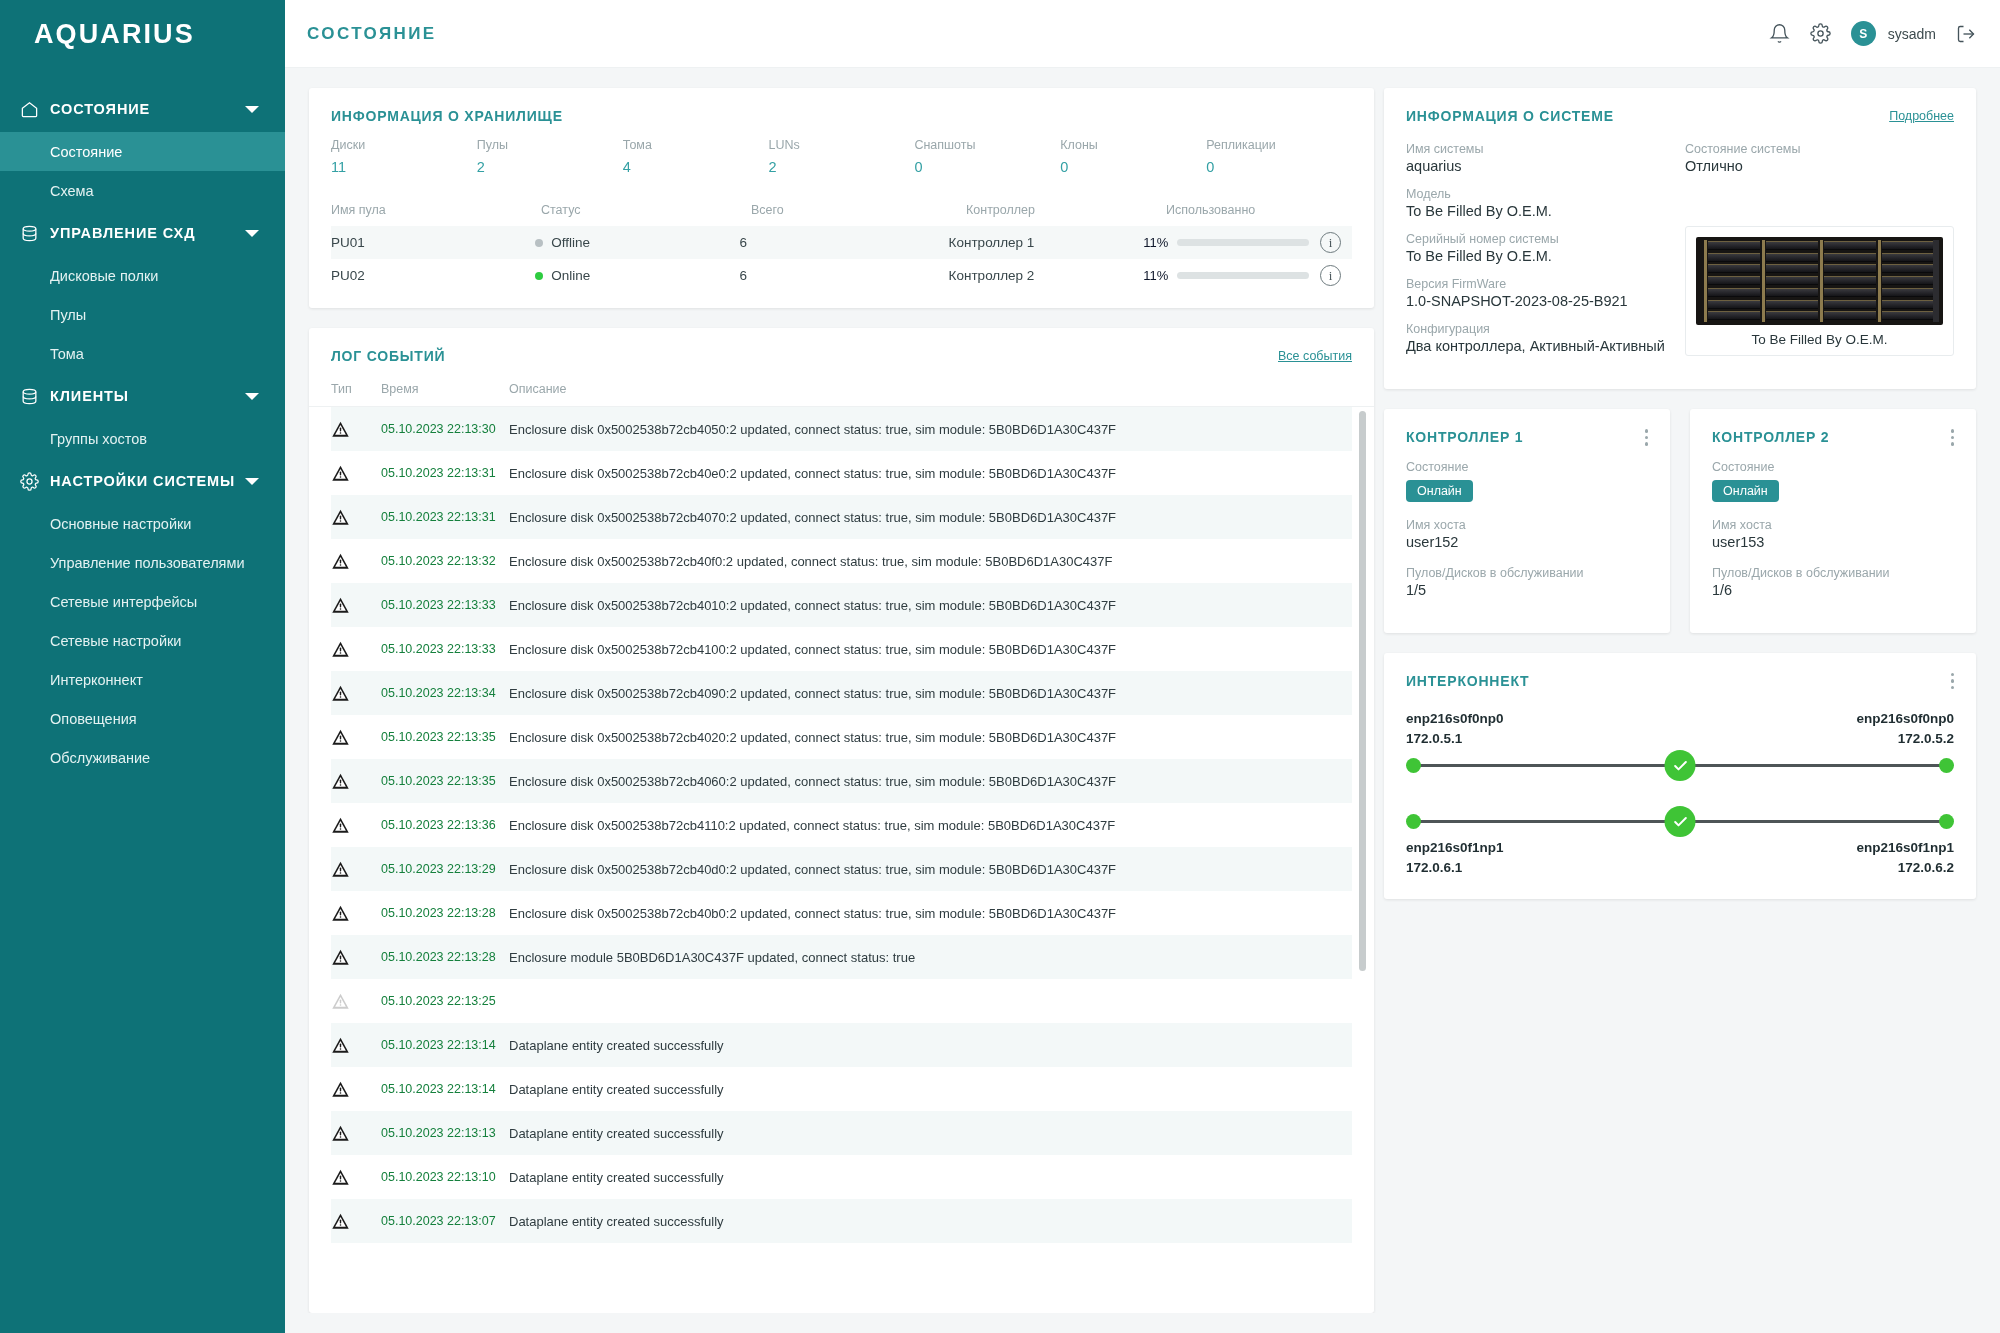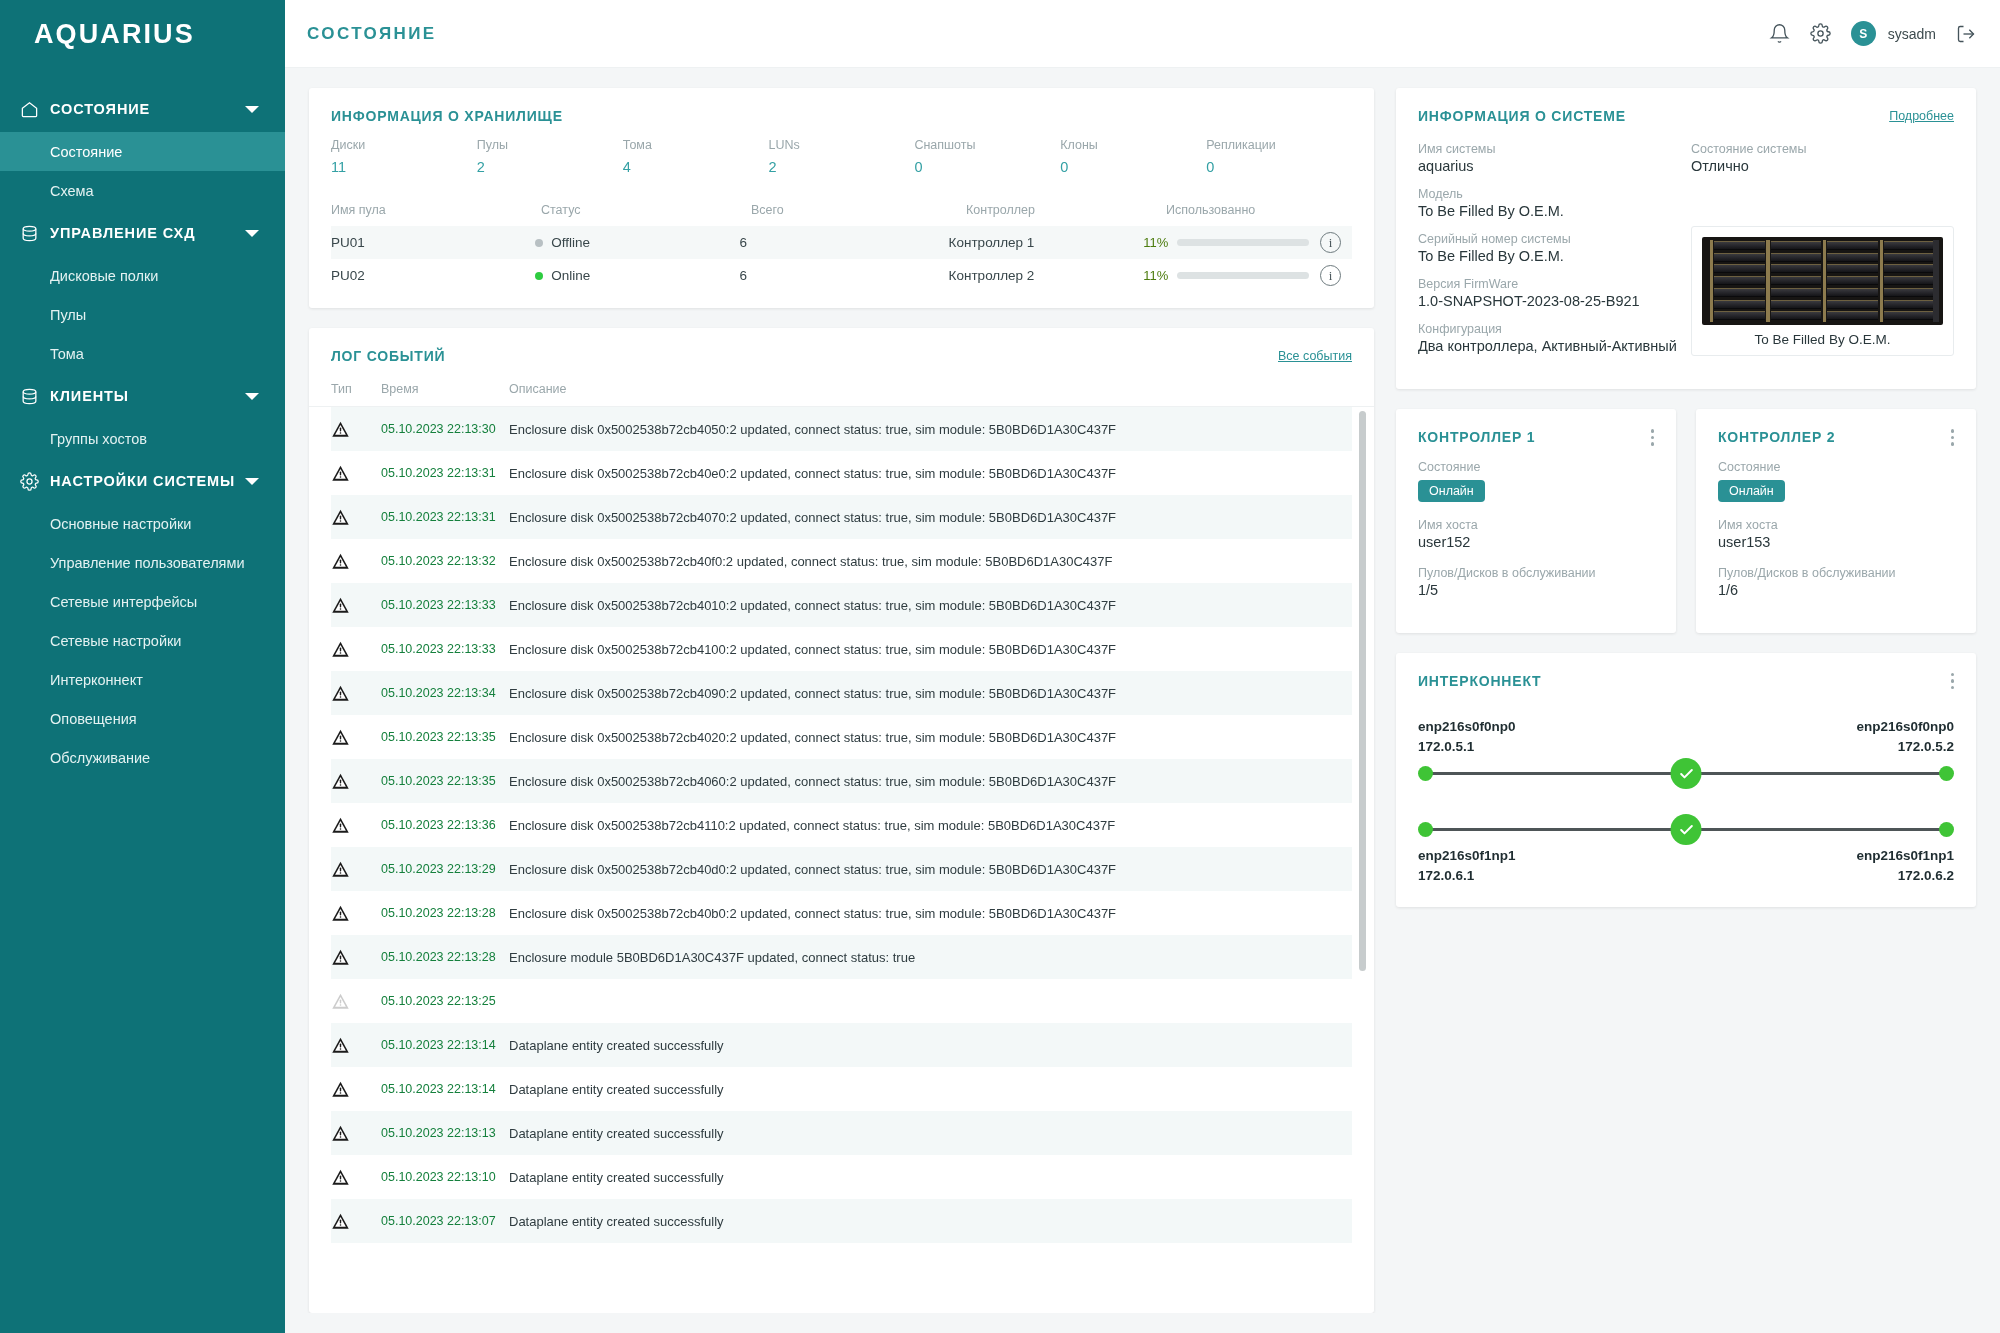--- a/index.html
+++ b/index.html
@@ -70,21 +70,21 @@
   .avatar {
     width: 25px; height: 25px; border-radius: 50%;
     background: #2a9195; color: #fff;
     font-size: 12px; display: flex; align-items: center; justify-content: center;
     font-weight: bold;
   }
   .username { font-size: 14px; color: #3d4b4e; margin-left: -8px; }
 
   
   .content {
-    flex: 1; display: flex; gap: 22px;
+    flex: 1; display: flex; gap: 10px;
     padding: 20px 24px 0 24px; overflow: hidden; justify-content: space-between;
   }
   .col-left { width: 1065px; min-width: 1065px; display: flex; flex-direction: column; gap: 20px; }
   .col-right { flex: 1; display: flex; flex-direction: column; gap: 20px; }
 
   .card {
     background: #ffffff; border-radius: 3px;
     box-shadow: 0 1px 3px rgba(0,0,0,0.09);
   }
   .card-head {
@@ -113,21 +113,21 @@
   .prow.alt { background: #f5f8f8; }
   .pc-name { width: 210px; }
   .pc-status { width: 210px; display: flex; align-items: center; }
   .pc-total { width: 215px; }
   .pc-ctrl { width: 200px; }
   .pc-used { flex: 1; display: flex; align-items: center; }
   .pc-act { width: 44px; display: flex; justify-content: center; }
   .dot { width: 8px; height: 8px; border-radius: 50%; margin-right: 8px; display: inline-block; }
   .dot.offline { background: #b8c0c3; }
   .dot.online { background: #2ecc40; }
-  .pct { font-size: 13px; color: #4d7c0f; margin-right: 9px; }
+  .pct { font-size: 13px; color: #0f172a; margin-right: 9px; }
   .bar { width: 132px; height: 7px; border-radius: 4px; background: #dde2e3; overflow: hidden; }
   .bar-fill { height: 7px; border-radius: 4px; background: #33b0a8; }
   .info-circle {
     width: 21px; height: 21px; border-radius: 50%;
     border: 1.3px solid #6d7a7e; color: #48565a;
     font-size: 13px; display: flex; align-items: center; justify-content: center;
     font-family: "Liberation Serif", serif; cursor: pointer;
   }
 
   
@@ -181,21 +181,21 @@
   .kebab { display: flex; flex-direction: column; gap: 3px; cursor: pointer; }
   .kebab i { width: 3.5px; height: 3.5px; border-radius: 50%; background: #9aa7ab; display: block; }
   .ctrl-body { padding: 0 22px 22px 22px; }
   .badge {
     display: inline-block; background: #2a9195; color: #ffffff;
     font-size: 12.5px; padding: 4px 11px; border-radius: 4px;
   }
 
   
   .ic-body { padding: 2px 22px 22px 22px; }
-  .ic-link { margin-top: 12px; }
+  .ic-link { margin-top: 4px; }
   .ic-labels { display: flex; justify-content: space-between; font-size: 13.5px; color: #1f2d31; font-weight: bold; line-height: 1.45; }
   .ic-labels .right { text-align: right; }
   .ic-track { position: relative; height: 34px; }
   .ic-line { position: absolute; left: 9px; right: 9px; top: 16px; height: 2.5px; background: #4e5557; }
   .ic-end { position: absolute; top: 10px; width: 15px; height: 15px; border-radius: 50%; background: #3fc436; }
   .ic-end.l { left: 0; }
   .ic-end.r { right: 0; }
   .ic-mid {
     position: absolute; left: 50%; top: 2px; transform: translateX(-50%);
     width: 31px; height: 31px; border-radius: 50%; background: #3fc436;

